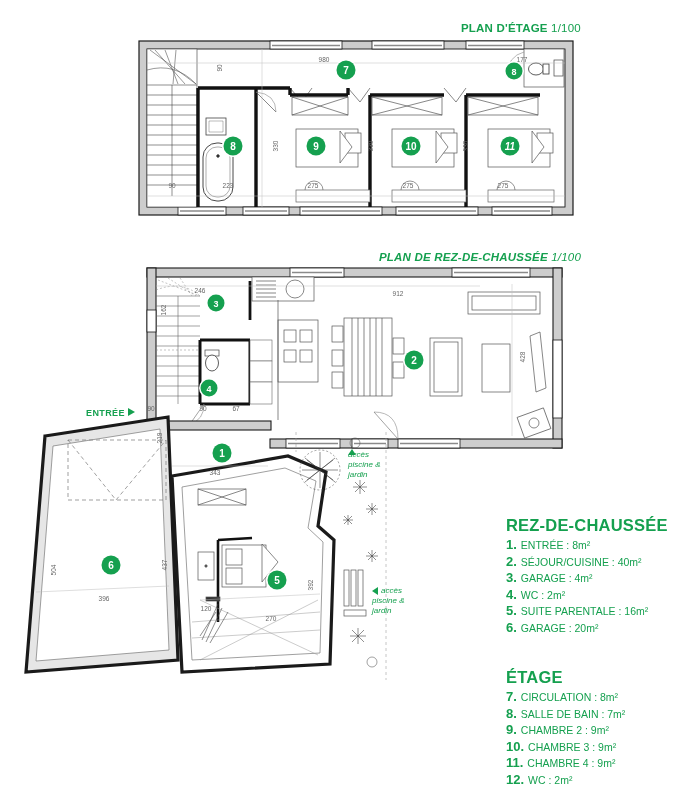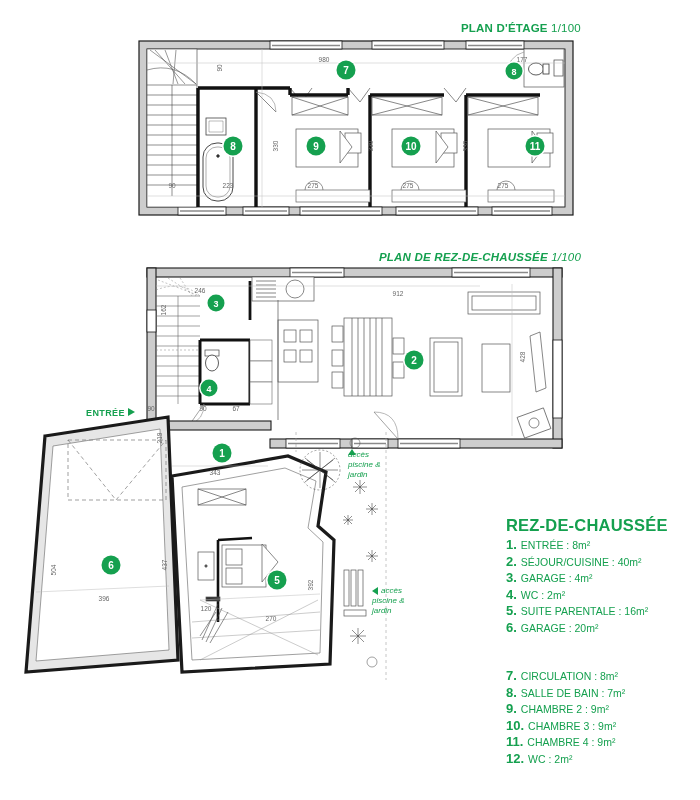--- a/index.html
+++ b/index.html
@@ -194,21 +194,21 @@
   </g>
   </g>
 </svg>
 </div>
 
 <div class="bullet" style="left:346px;top:70px;">7</div>
 <div class="bullet sm" style="left:514px;top:71px;">8</div>
 <div class="bullet" style="left:233px;top:146px;">8</div>
 <div class="bullet" style="left:316px;top:146px;">9</div>
 <div class="bullet" style="left:411px;top:146px;">10</div>
-<div class="bullet" style="left:535px;top:146px;">11</div>
+<div class="bullet" style="left:510px;top:146px;font-style:italic;">11</div>
 
 <div class="dim" style="left:324px;top:59px;">980</div>
 <div class="dim vert" style="left:219px;top:68px;">90</div>
 <div class="dim" style="left:522px;top:59px;">177</div>
 <div class="dim vert" style="left:275px;top:146px;">330</div>
 <div class="dim vert" style="left:370px;top:146px;">330</div>
 <div class="dim vert" style="left:465px;top:146px;">330</div>
 <div class="dim" style="left:172px;top:185px;">90</div>
 <div class="dim" style="left:228px;top:185px;">223</div>
 <div class="dim" style="left:313px;top:185px;">275</div>
@@ -557,20 +557,21 @@
         <span class="t">SUITE PARENTALE : 16m²</span>
       </li>
     <li>
         <span class="n">6.</span>
         <span class="t">GARAGE : 20m²</span>
       </li>
   </ol>
 </div>
 
 <div class="legend etage" style="left:506px;top:668px;">
+  <h2>ÉTAGE</h2>
   <ol>
     <li>
         <span class="n">7.</span>
         <span class="t">CIRCULATION : 8m²</span>
       </li>
     <li>
         <span class="n">8.</span>
         <span class="t">SALLE DE BAIN : 7m²</span>
       </li>
     <li>

